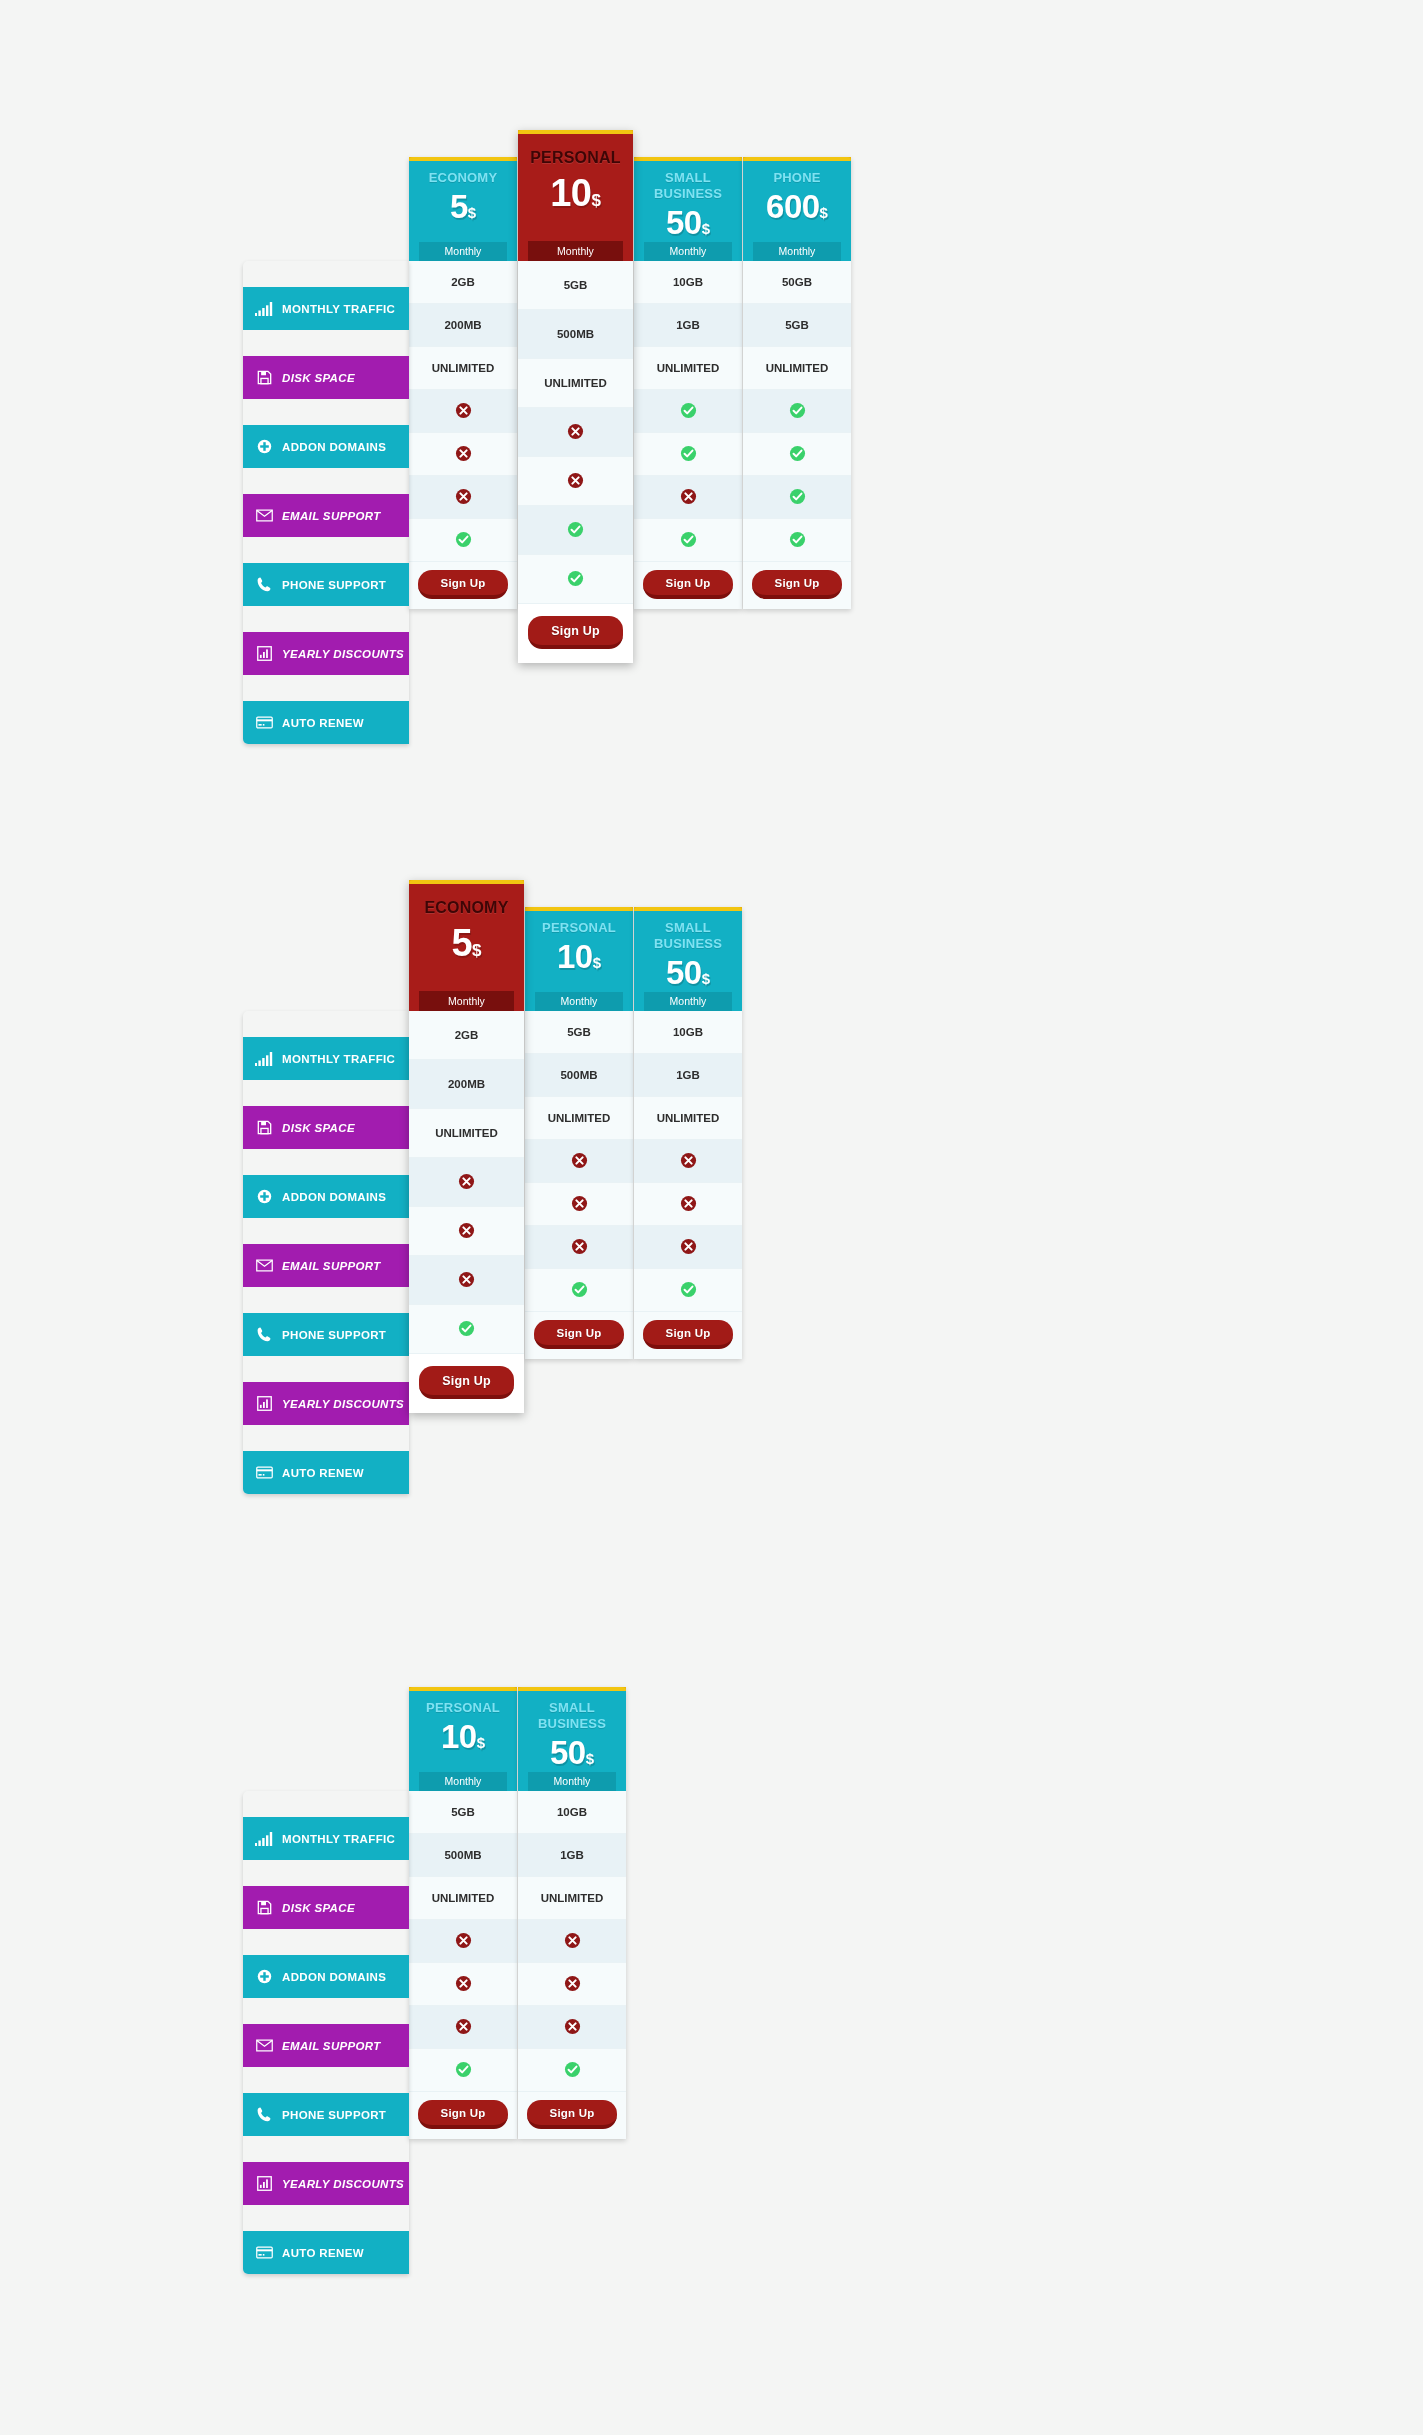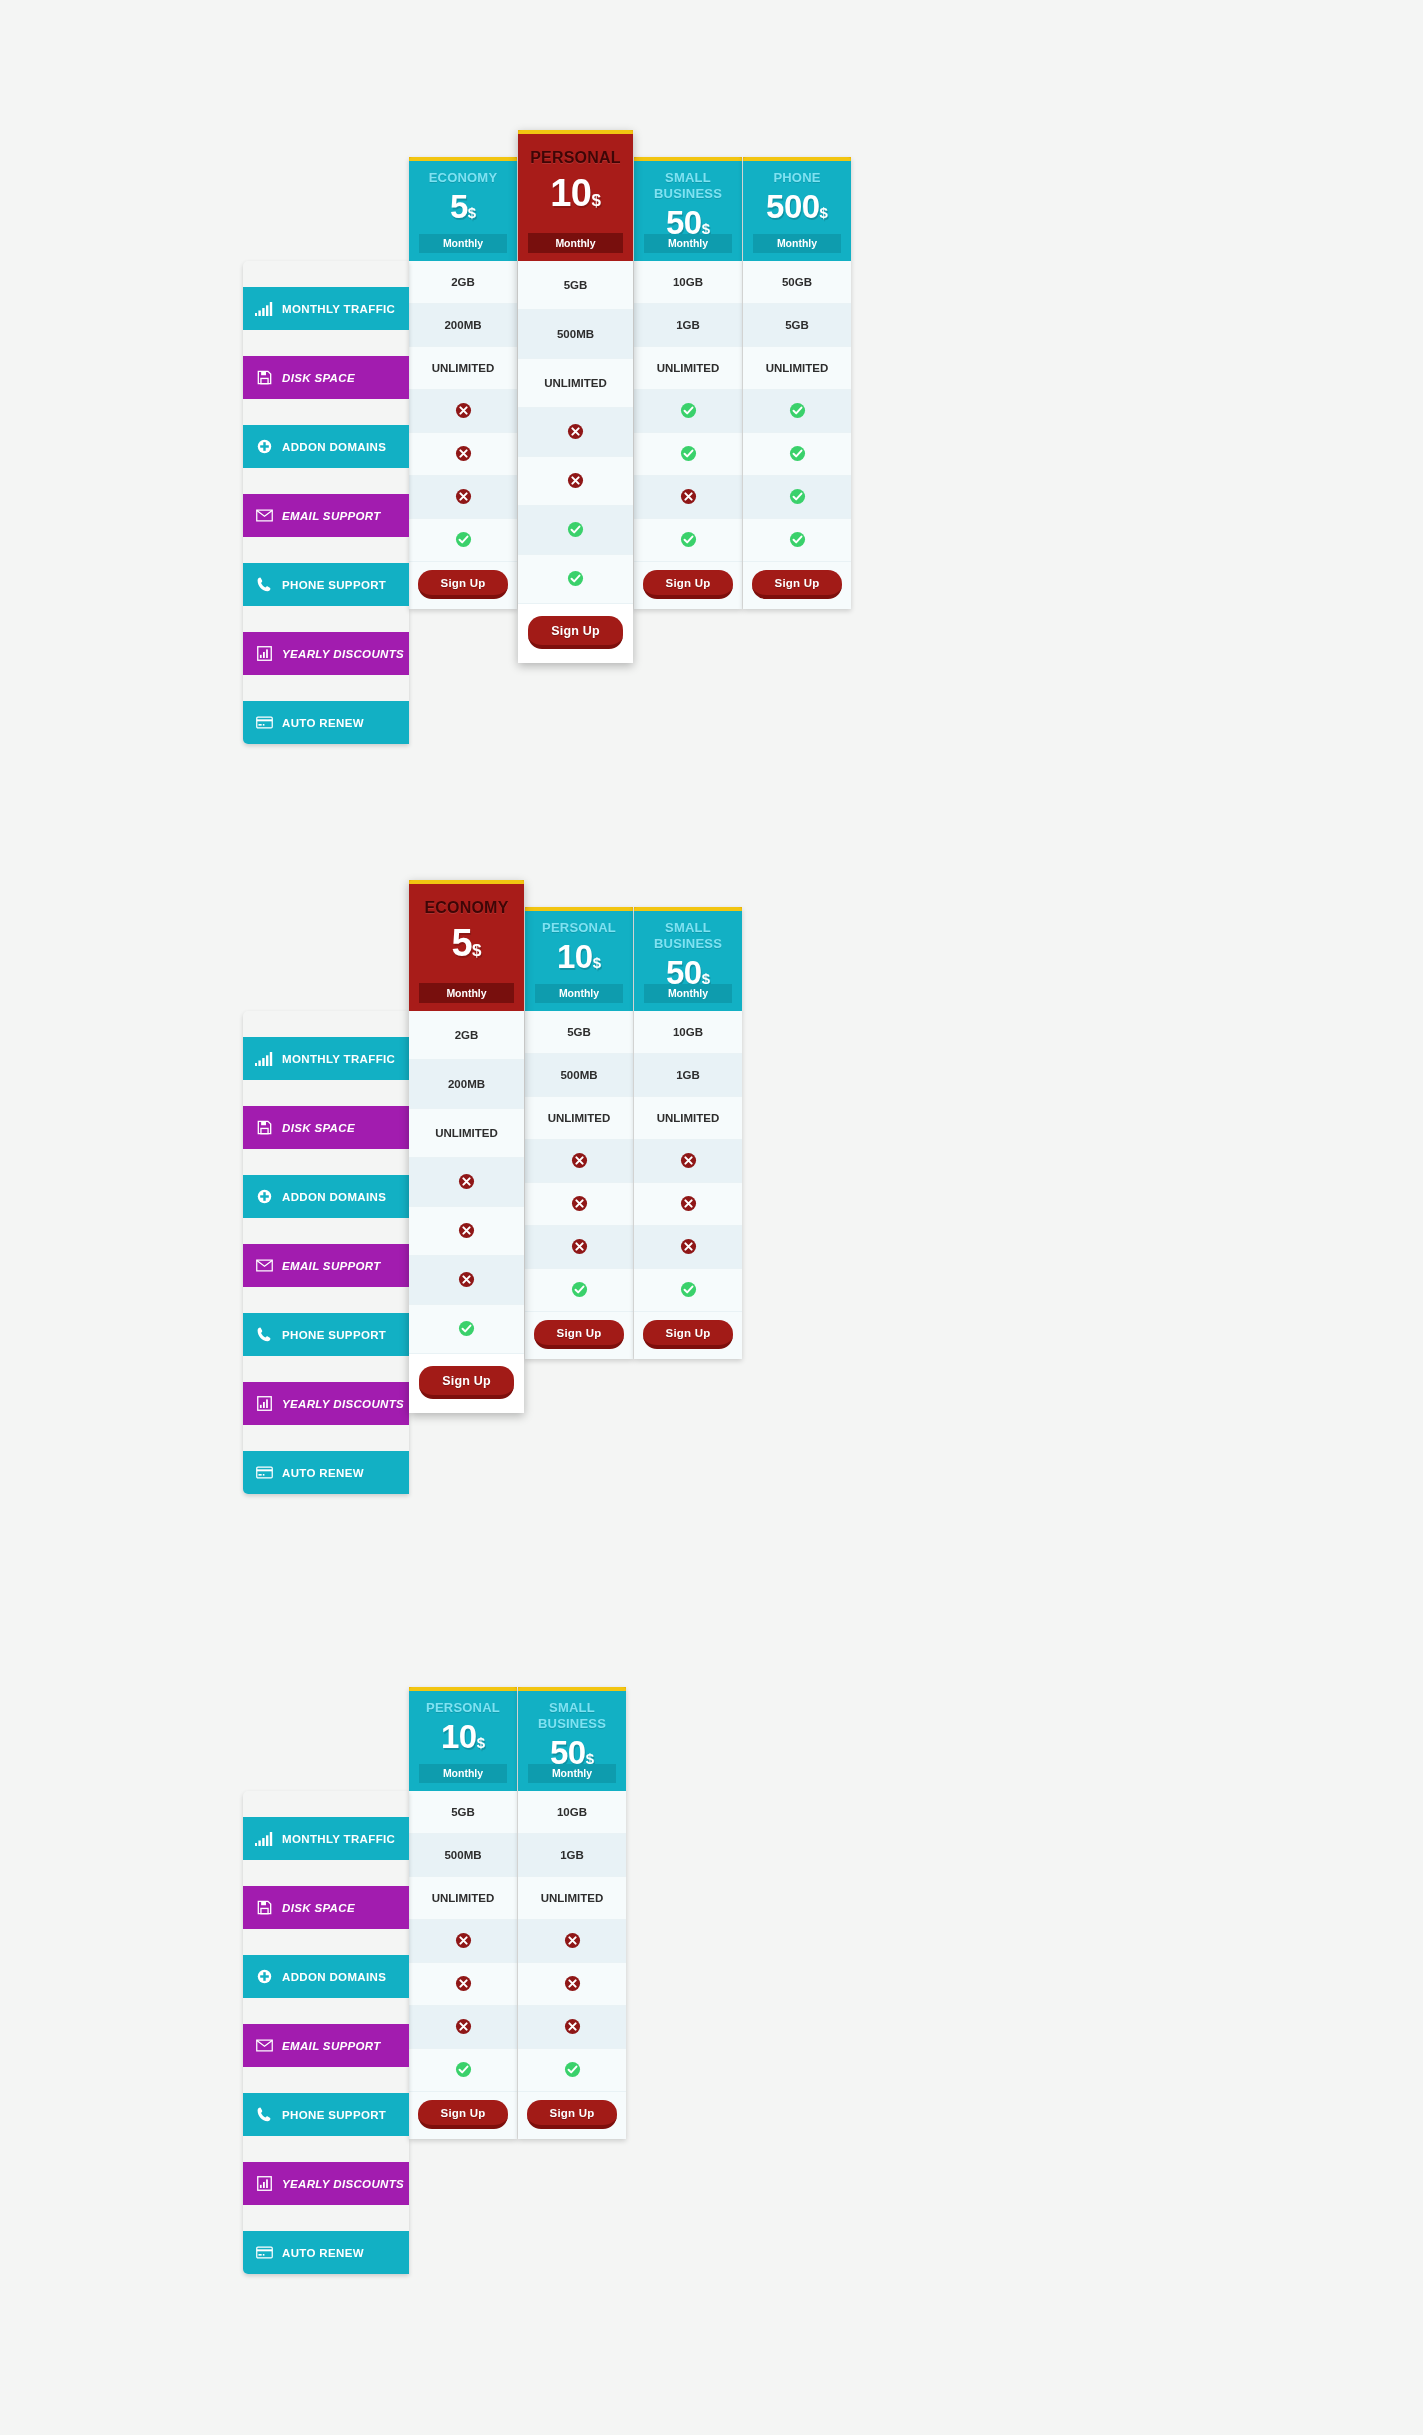--- a/index.html
+++ b/index.html
@@ -103,27 +103,27 @@
   }
   .plan-price .cur {
     font-size: 15px;
     vertical-align: baseline;
     letter-spacing: 0;
   }
   .plan-period {
     position: absolute;
     left: 10px;
     right: 10px;
-    bottom: 8px;
+    bottom: 0;
     height: 19px;
     line-height: 19px;
     background: #0e9cae;
     color: #ffffff;
     font-size: 10.5px;
-    font-weight: bold;
+    font-weight: normal;
   }
 
   
   .plan.featured {
     margin-top: 0;
     width: 115px;
     z-index: 5;
     box-shadow: 0 3px 9px rgba(0,0,0,0.27);
   }
   .plan.featured .plan-head {
@@ -369,21 +369,21 @@
               <path d="M4.8 9.2 L7.6 12 L13.2 5.9" stroke="#fff" stroke-width="2.1" fill="none" stroke-linecap="round" stroke-linejoin="round"></path>
             </svg></span>
         </div>
         <div class="plan-foot">
           <button class="signup-btn">Sign Up</button>
         </div>
       </div>
       <div class="plan">
         <div class="plan-head">
           <div class="plan-name">PHONE</div>
-          <div class="plan-price"><span>500</span><span class="cur">$</span></div>
+          <div class="plan-price"><span>600</span><span class="cur">$</span></div>
           <div class="plan-period">Monthly</div>
         </div>
         <div class="plan-cell">50GB</div>
         <div class="plan-cell alt">5GB</div>
         <div class="plan-cell">UNLIMITED</div>
         <div class="plan-cell alt">
           <span class="mark"><svg width="17" height="17" viewBox="0 0 18 18">
               <circle cx="9" cy="9" r="8" fill="#3ad16b"></circle>
               <path d="M4.8 9.2 L7.6 12 L13.2 5.9" stroke="#fff" stroke-width="2.1" fill="none" stroke-linecap="round" stroke-linejoin="round"></path>
             </svg></span>

